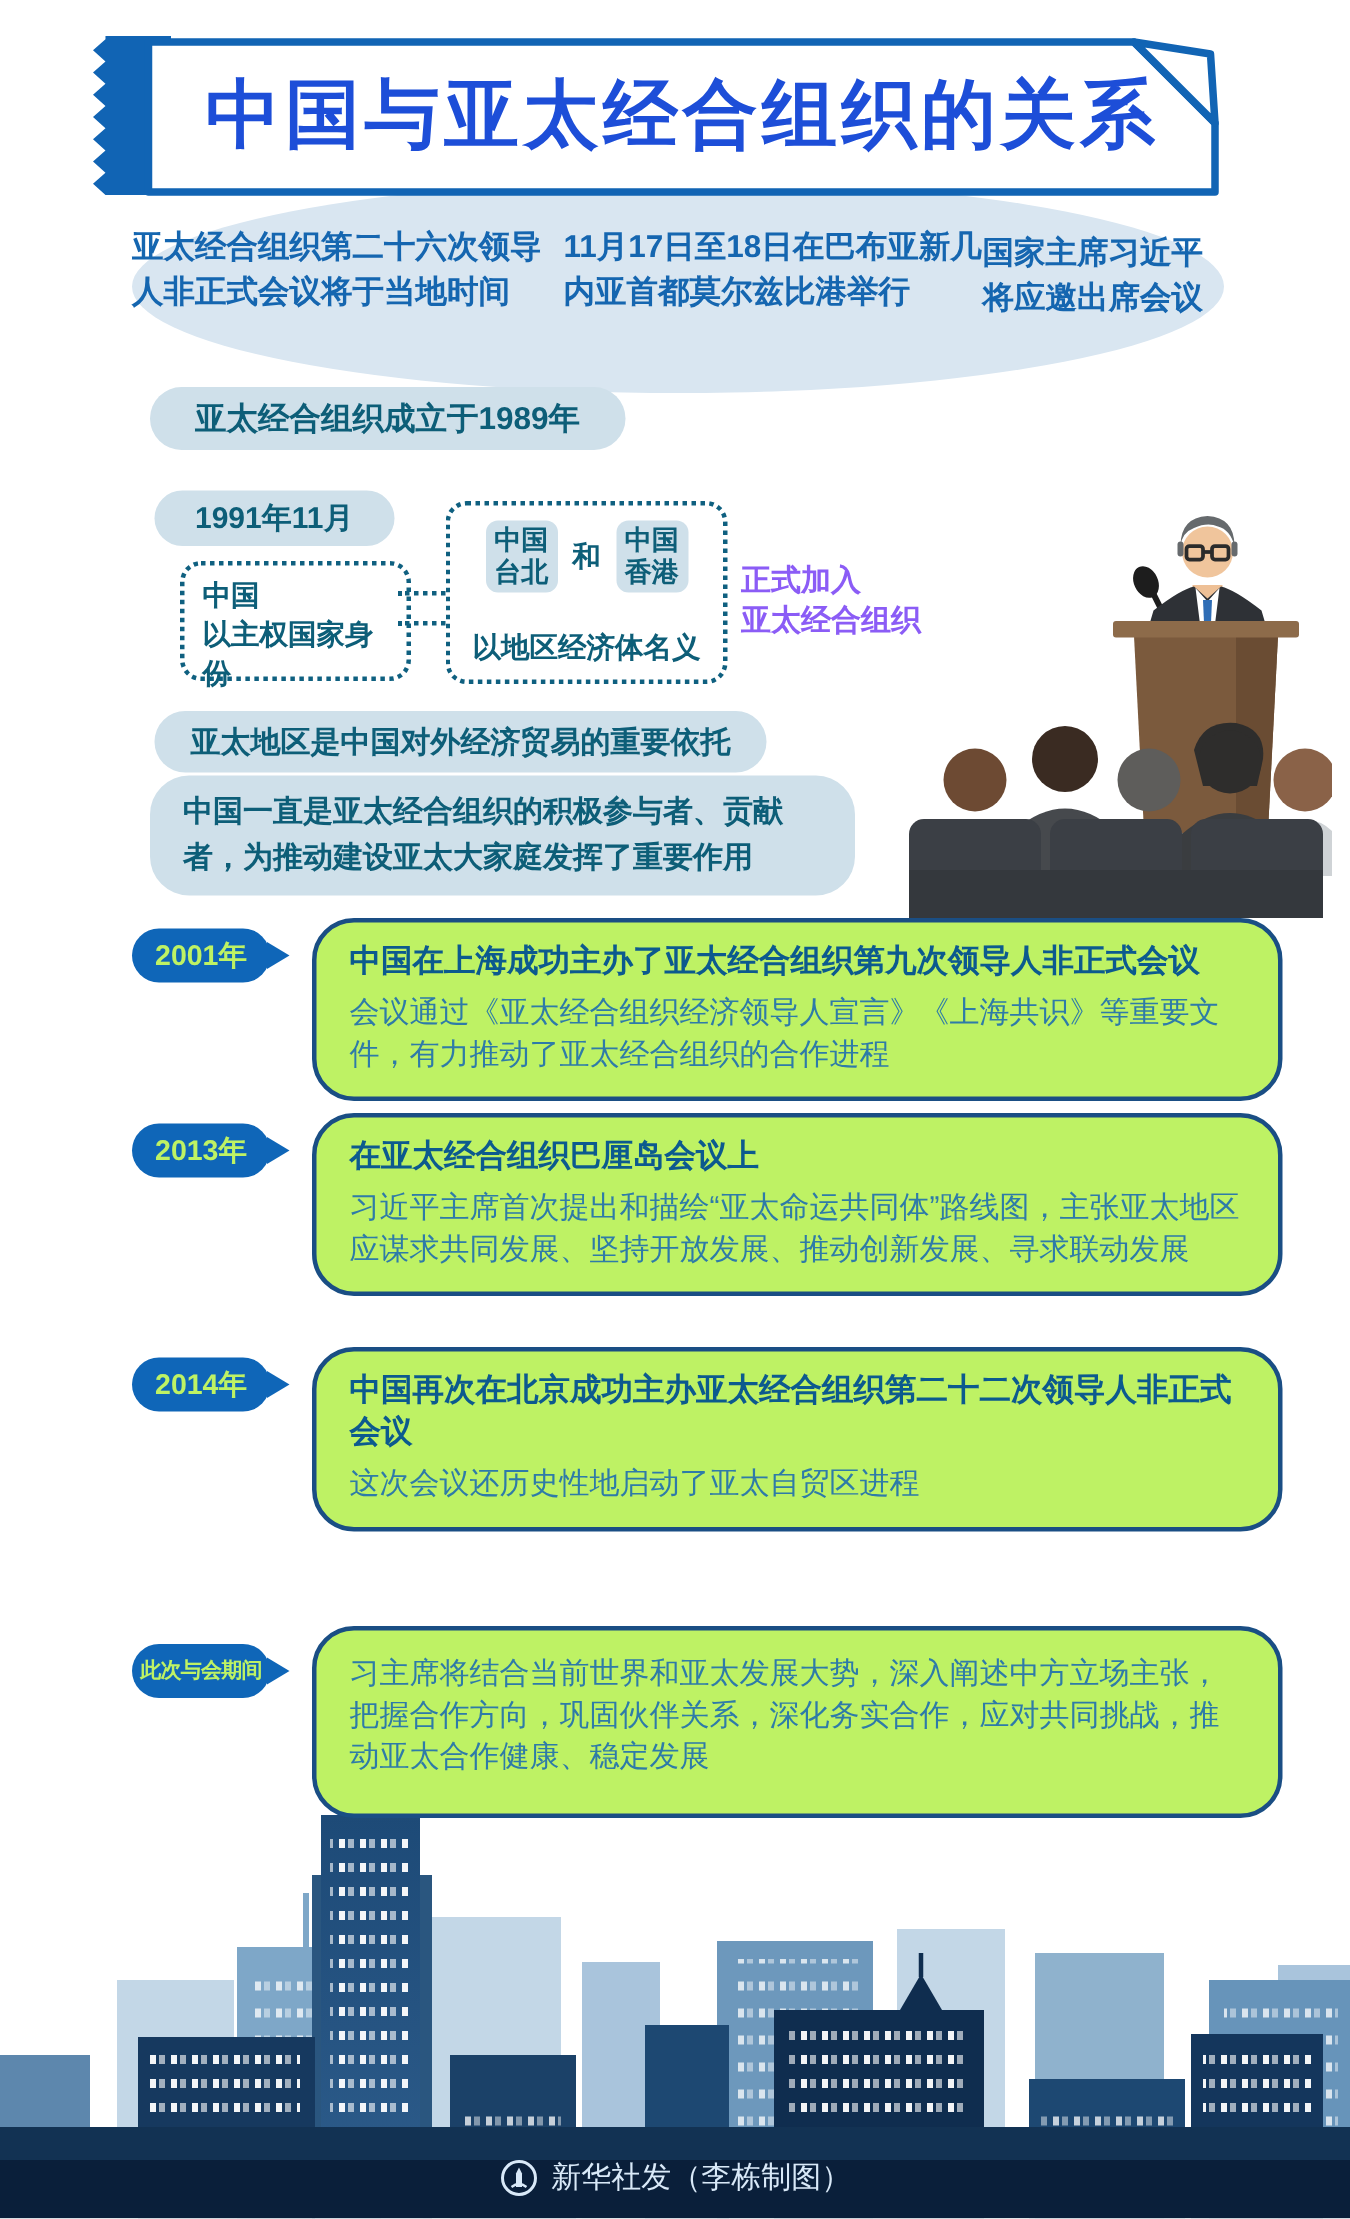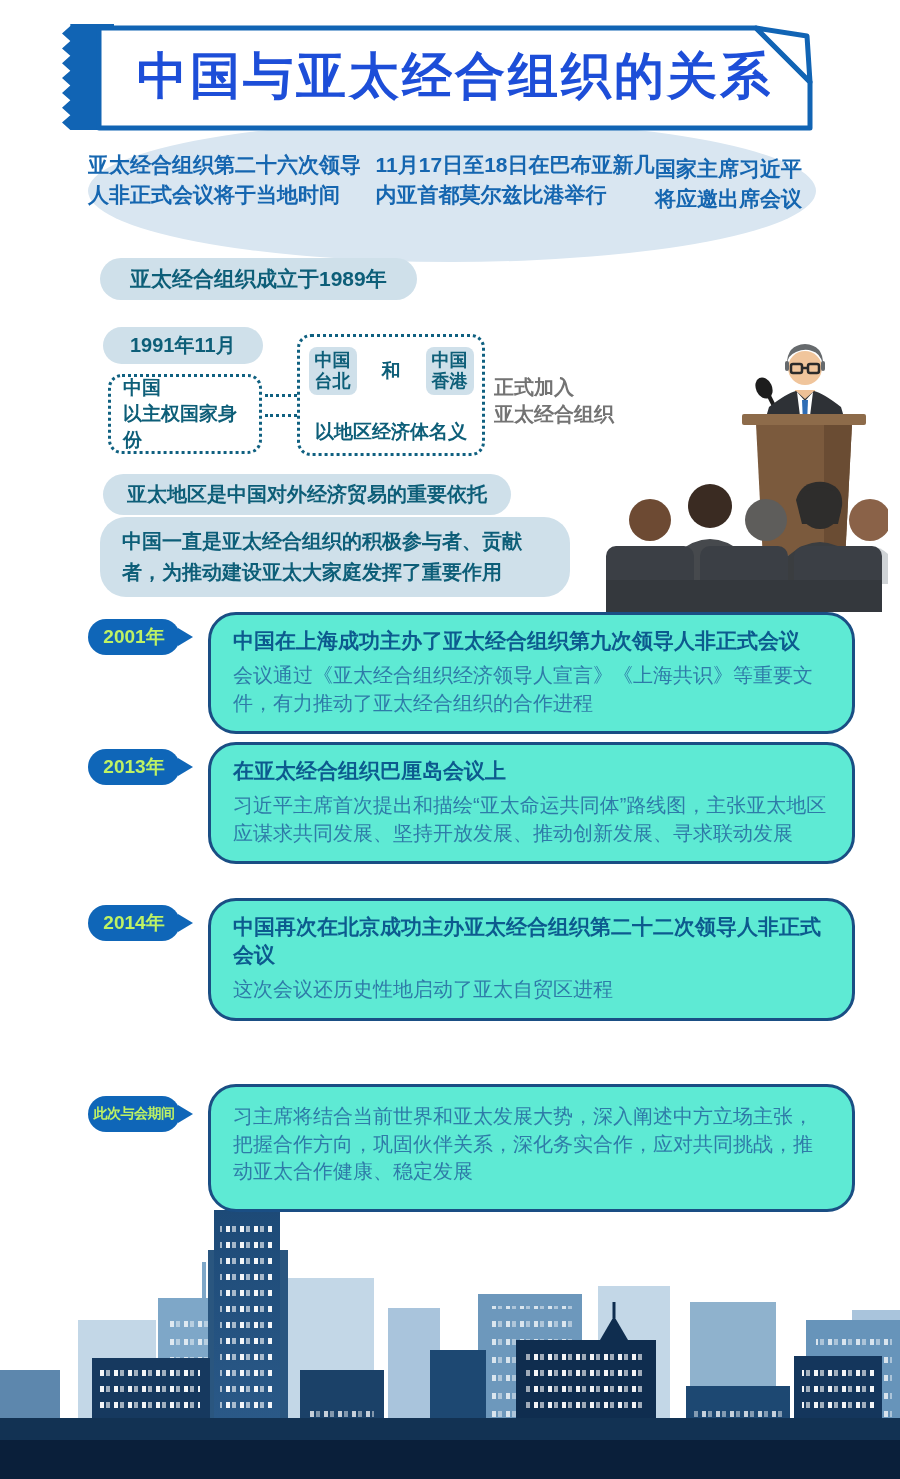--- a/index.html
+++ b/index.html
@@ -19,38 +19,38 @@
   .intro .l3 { margin-top:7px; }
 
   
   .pill { position:absolute; background:#cfe0ea; color:#0d5e78; font-weight:bold; border-radius:22px; white-space:nowrap; }
   .pill-founded { left:100px; top:258px; font-size:21px; padding:7px 30px; }
   .pill-1991 { left:103px; top:327px; font-size:20px; padding:5px 27px; }
   .pill-reliance { left:103px; top:474px; font-size:20px; padding:7px 24px; }
   .pill-contrib { left:100px; top:517px; font-size:20px; padding:9px 22px; line-height:31px; border-radius:26px; white-space:normal; width:470px; }
 
   .dotbox { position:absolute; border:3px dotted #0f6080; border-radius:14px; color:#0d5e78; font-weight:bold; }
-  .boxA { left:108px; top:374px; width:154px; height:80px; font-size:19px; padding:7px 10px 7px 12px; display:flex; flex-direction:column; justify-content:center; }
+  .boxA { left:120px; top:374px; width:154px; height:80px; font-size:19px; padding:7px 10px 7px 12px; display:flex; flex-direction:column; justify-content:flex-start; }
   .boxB { left:297px; top:334px; width:188px; height:122px; display:flex; flex-direction:column; align-items:center; justify-content:space-between; padding:10px 6px 8px 6px; }
-  .boxB .row { display:flex; align-items:center; gap:25px;justify-content:center; }
+  .boxB .row { display:flex; align-items:center; gap:10px;justify-content:center; }
   .mini { background:#cfe0ea; color:#0d5e78; border-radius:8px; width:48px; text-align:center; font-size:18px; font-weight:bold; line-height:21px; padding:3px 2px; }
   .andw { font-size:19px; font-weight:bold; color:#0d5e78; }
   .boxB .cap { font-size:19px; font-weight:bold; color:#0d5e78; white-space:nowrap; }
   .conn { position:absolute; border-top:3px dotted #0f6080; width:32px; left:265px; }
   .conn1 { top:394px; } .conn2 { top:414px; }
-  .join { position:absolute; left:494px; top:374px; font-size:20px; font-weight:bold; color:#737373; line-height:27px; }
+  .join { position:absolute; left:494px; top:374px; font-size:20px; font-weight:bold; color:#8b5cf6; line-height:27px; }
 
   
   .tl-row { position:absolute; left:0; width:900px; z-index:3; }
   .tl-label { position:absolute; left:44px; width:92px; height:36px; background:#0f66b8; border-radius:18px; color:#bef264;
     font-weight:bold; font-size:19px; display:flex; align-items:center; justify-content:center;margin-left:44px; }
   .tl-label::after { content:""; position:absolute; right:-13px; top:50%; margin-top:-9px; width:0; height:0;
     border-left:15px solid #0f66b8; border-top:9px solid transparent; border-bottom:9px solid transparent; }
   .tl-label.small { font-size:14px; letter-spacing:-0.5px; }
-  .tl-box { position:absolute; left:208px; width:647px; background:#5eead4; border:3px solid #1a4e84; border-radius:28px; padding:12px 22px 14px 22px; }
+  .tl-box { position:absolute; left:208px; width:647px; background:#bef264; border:3px solid #1a4e84; border-radius:28px; padding:12px 22px 14px 22px; }
   .tl-title { font-size:21px; font-weight:bold; color:#0c5a8e; line-height:28px; }
   .tl-p { font-size:20px; color:#2e7ba8; line-height:27.5px; margin-top:7px; }
 
   
   .scene { position:absolute; left:598px; top:328px; width:290px; height:284px; z-index:2; }
   .skyline { position:absolute; left:0; top:1190px; width:900px; height:289px; z-index:1; }
   .footer { position:absolute; left:0; top:1438px; width:900px; display:flex; align-items:center; justify-content:center; gap:9px; z-index:4; }
   .footer .credit { color:#d9e9f8; font-size:20px; }
 </style>
 </head>
@@ -237,14 +237,22 @@
       <rect x="686" y="196" width="104" height="93" fill="#1d4872"></rect>
       <rect x="694" y="210" width="88" height="56" fill="url(#winS)"></rect>
       <rect x="794" y="166" width="88" height="123" fill="#14365c"></rect>
       <rect x="802" y="178" width="72" height="86" fill="url(#winB)"></rect>
     </g>
 
     <rect x="0" y="228" width="900" height="61" fill="#123253"></rect>
     <rect x="0" y="250" width="900" height="39" fill="#0a1f3a"></rect>
   </svg>
 
+  <div class="footer">
+    <svg width="26" height="26" viewBox="0 0 26 26">
+      <circle cx="13" cy="13" r="11" fill="#0a1f3a" stroke="#d9e9f8" stroke-width="2"></circle>
+      <path d="M13,6 L15,10 L15,19 L11,19 L11,10 Z" fill="#d9e9f8"></path>
+      <path d="M8,19 Q13,15 18,19" stroke="#d9e9f8" stroke-width="1.5" fill="none"></path>
+    </svg>
+    <span class="credit">新华社发（李栋制图）</span>
+  </div>
 
 </div>
 
 </body></html>

